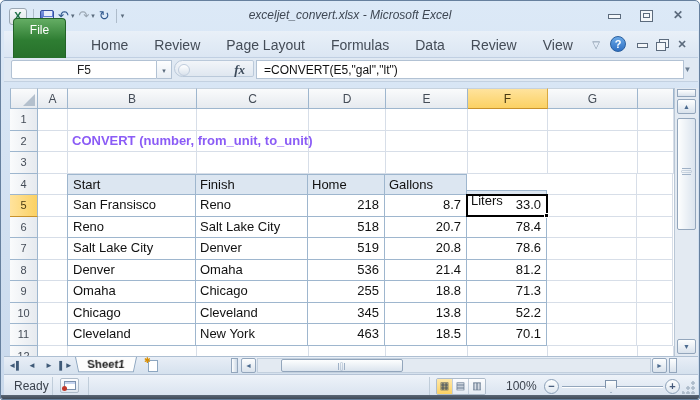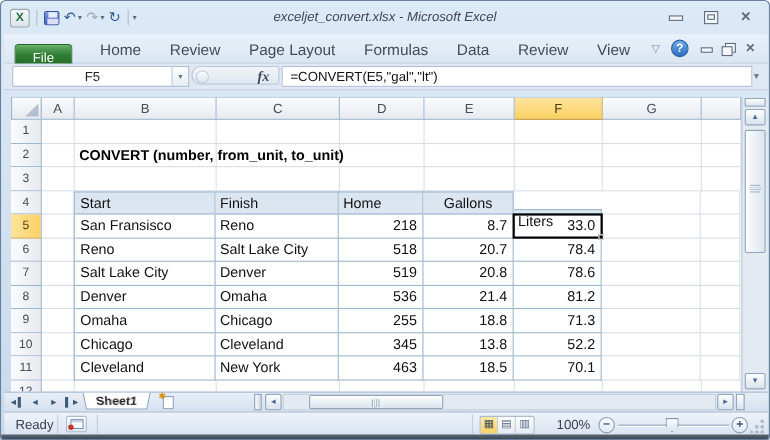--- a/index.html
+++ b/index.html
@@ -27,21 +27,21 @@
   .winbtns { position:absolute; right:14px; top:8px; display:flex; gap:18px; }
   .winbtn { width:14px; height:12px; position:relative; }
   .wb-min:before { content:""; position:absolute; left:1px; top:5px; width:11px; height:3px; border:1px solid #5c6b7d; background:#f4f7fa; }
   .wb-res:before { content:""; position:absolute; left:1px; top:1px; width:11px; height:10px; border:1px solid #5c6b7d; background:#f4f7fa; }
   .wb-res:after  { content:""; position:absolute; left:4px; top:4px; width:5px; height:3px; border:1px solid #5c6b7d; }
   .wb-close { font-size:12px; font-weight:bold; color:#5c6b7d; line-height:12px; text-align:center; }
   
   .tabrow { position:absolute; left:3px; top:30px; width:694px; height:27px;
     background:linear-gradient(#e9f0f8,#dbe6f3); border-bottom:1px solid #c0cfe2; }
   .tabs { position:absolute; left:9px; top:0; height:27px; display:flex; align-items:flex-end; }
-  .file-tab { width:53px; height:18px; margin-right:12px; border-radius:4px 4px 0 0;
+  .file-tab { width:53px; height:40px; margin-right:12px; border-radius:4px 4px 0 0;
     background:linear-gradient(#64ad64,#2e7d32 55%,#27702b); border:1px solid #226327; border-bottom:none;
     color:#fff; font-size:12px; text-align:center; line-height:23px; }
   .rtab { padding:0 13px; font-size:14px; color:#444c57; line-height:26px;text-align:right; }
   .ribbon-right { position:absolute; right:10px; top:5px; display:flex; align-items:center; gap:10px; }
   .chev { font-size:10px; color:#7b8da1; }
   .helpbtn { width:16px; height:16px; border-radius:50%; background:linear-gradient(#6aa9e8,#2f6fc2); border:1px solid #2a5f9e;
     color:#fff; font-size:11px; font-weight:bold; text-align:center; line-height:15px; }
   .miniwin { display:flex; gap:8px; align-items:center; }
   .mw { width:12px; height:10px; position:relative; }
   .mw-min:before { content:""; position:absolute; left:1px; top:4px; width:9px; height:3px; border:1px solid #5c6b7d; background:#f4f7fa; }
@@ -78,21 +78,21 @@
   .rh { width:28px; background:linear-gradient(90deg,#fafbfc,#e6eaef); border-right:1px solid #9eb6ce; border-bottom:1px solid #9eb6ce;
     font-size:11px; color:#444c57; text-align:center; line-height:21px; flex:none; }
   .rh.sel { background:linear-gradient(90deg,#ffe39d,#fbd163); border-bottom-color:#c8922c; color:#4a3a12; }
   .cell { flex:none; border-right:1px solid #d7dee8; border-bottom:1px solid #d7dee8; font-size:13px; color:#111;
     line-height:20px; padding:0 4px; white-space:nowrap; }
   .cell.num { text-align:right; padding-right:5px; }
   .cell.th { background:#dce6f1; }
   .cell.tbl { border-right-color:#9eb6ce; border-bottom-color:#9eb6ce; }
   .cell.tbl-left { border-left:1px solid #9eb6ce; margin-left:-1px; padding-left:5px; }
   .cell.tbl-top { border-top:1px solid #9eb6ce; line-height:19px; }
-  .cell.title-cell { position:relative; z-index:3; overflow:visible; font-weight:bold; font-size:13px; color:#000000; }
+  .cell.title-cell { position:relative; z-index:3; overflow:visible; font-weight:bold; font-size:13px; color:#8b5cf6; }
   .selbox { position:absolute; left:456px; top:85px; width:82px; height:23px; border:2px solid #000; z-index:4; }
   .fillhandle { position:absolute; right:-3px; bottom:-3px; width:5px; height:5px; background:#000; border:1px solid #fff; }
   
   .vscroll { position:absolute; left:673px; top:87px; width:24px; height:268px; background:#e3eaf2; border-left:1px solid #b9c7d6; }
   .vs-split { position:absolute; left:2px; top:1px; width:19px; height:8px; background:linear-gradient(#fdfefe,#d9e2ec); border:1px solid #93a6bc; }
   .vs-up, .vs-down { position:absolute; left:2px; width:19px; height:15px; background:linear-gradient(#fdfefe,#d9e2ec);
     border:1px solid #93a6bc; border-radius:2px; font-size:7px; color:#4c6franklin; color:#4c6b8f; text-align:center; line-height:14px; }
   .vs-up { top:11px; } .vs-down { bottom:2px; }
   .vs-thumb { position:absolute; left:2px; top:30px; width:19px; height:112px; background:linear-gradient(90deg,#fdfefe,#dbe4ee);
     border:1px solid #93a6bc; border-radius:2px; }
@@ -259,21 +259,21 @@
         <div class="cell" style="width: 80px;"></div>
         <div class="cell" style="width: 90px;"></div>
         <div class="cell" style="width: 36px;"></div>
       </div>
       <div class="grow">
         <div class="rh">4</div>
         <div class="cell" style="width: 30px;"></div>
         <div class="cell th tbl tbl-top tbl-left" style="width: 129px;">Start</div>
         <div class="cell th tbl tbl-top" style="width: 112px;">Finish</div>
         <div class="cell th tbl tbl-top" style="width: 77px;">Home</div>
-        <div class="cell th tbl tbl-top" style="width: 82px; text-align: center;">Gallons</div>
+        <div class="cell th tbl tbl-top" style="width: 82px;">Gallons</div>
         <div class="cell th tbl tbl-top" style="width: 80px; margin-top: 16px;">Liters</div>
         <div class="cell" style="width: 90px;"></div>
         <div class="cell" style="width: 36px;"></div>
       </div>
       <div class="grow">
         <div class="rh sel">5</div>
         <div class="cell" style="width: 30px;"></div>
         <div class="cell tbl tbl-left" style="width: 129px;">San Fransisco</div>
         <div class="cell tbl" style="width: 112px;">Reno</div>
         <div class="cell tbl num" style="width: 77px;">218</div>

